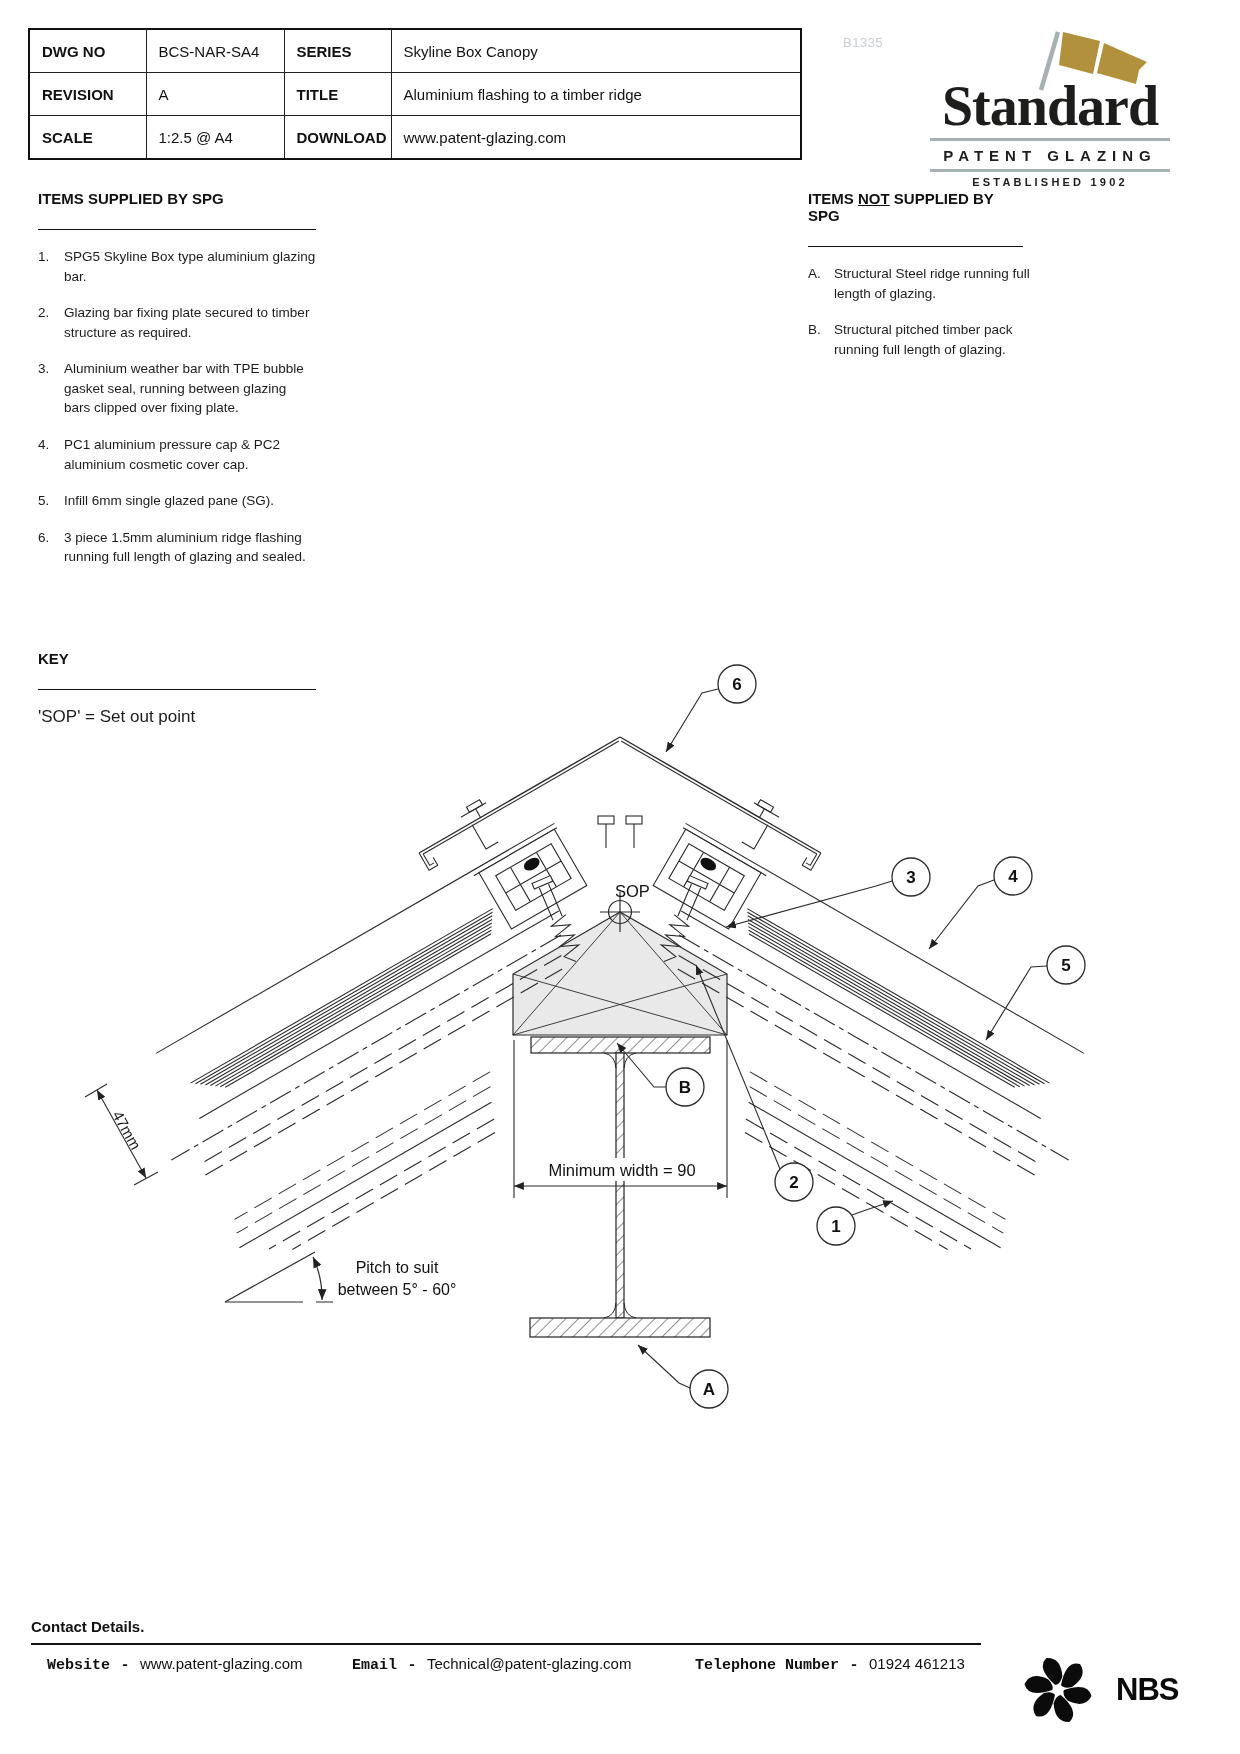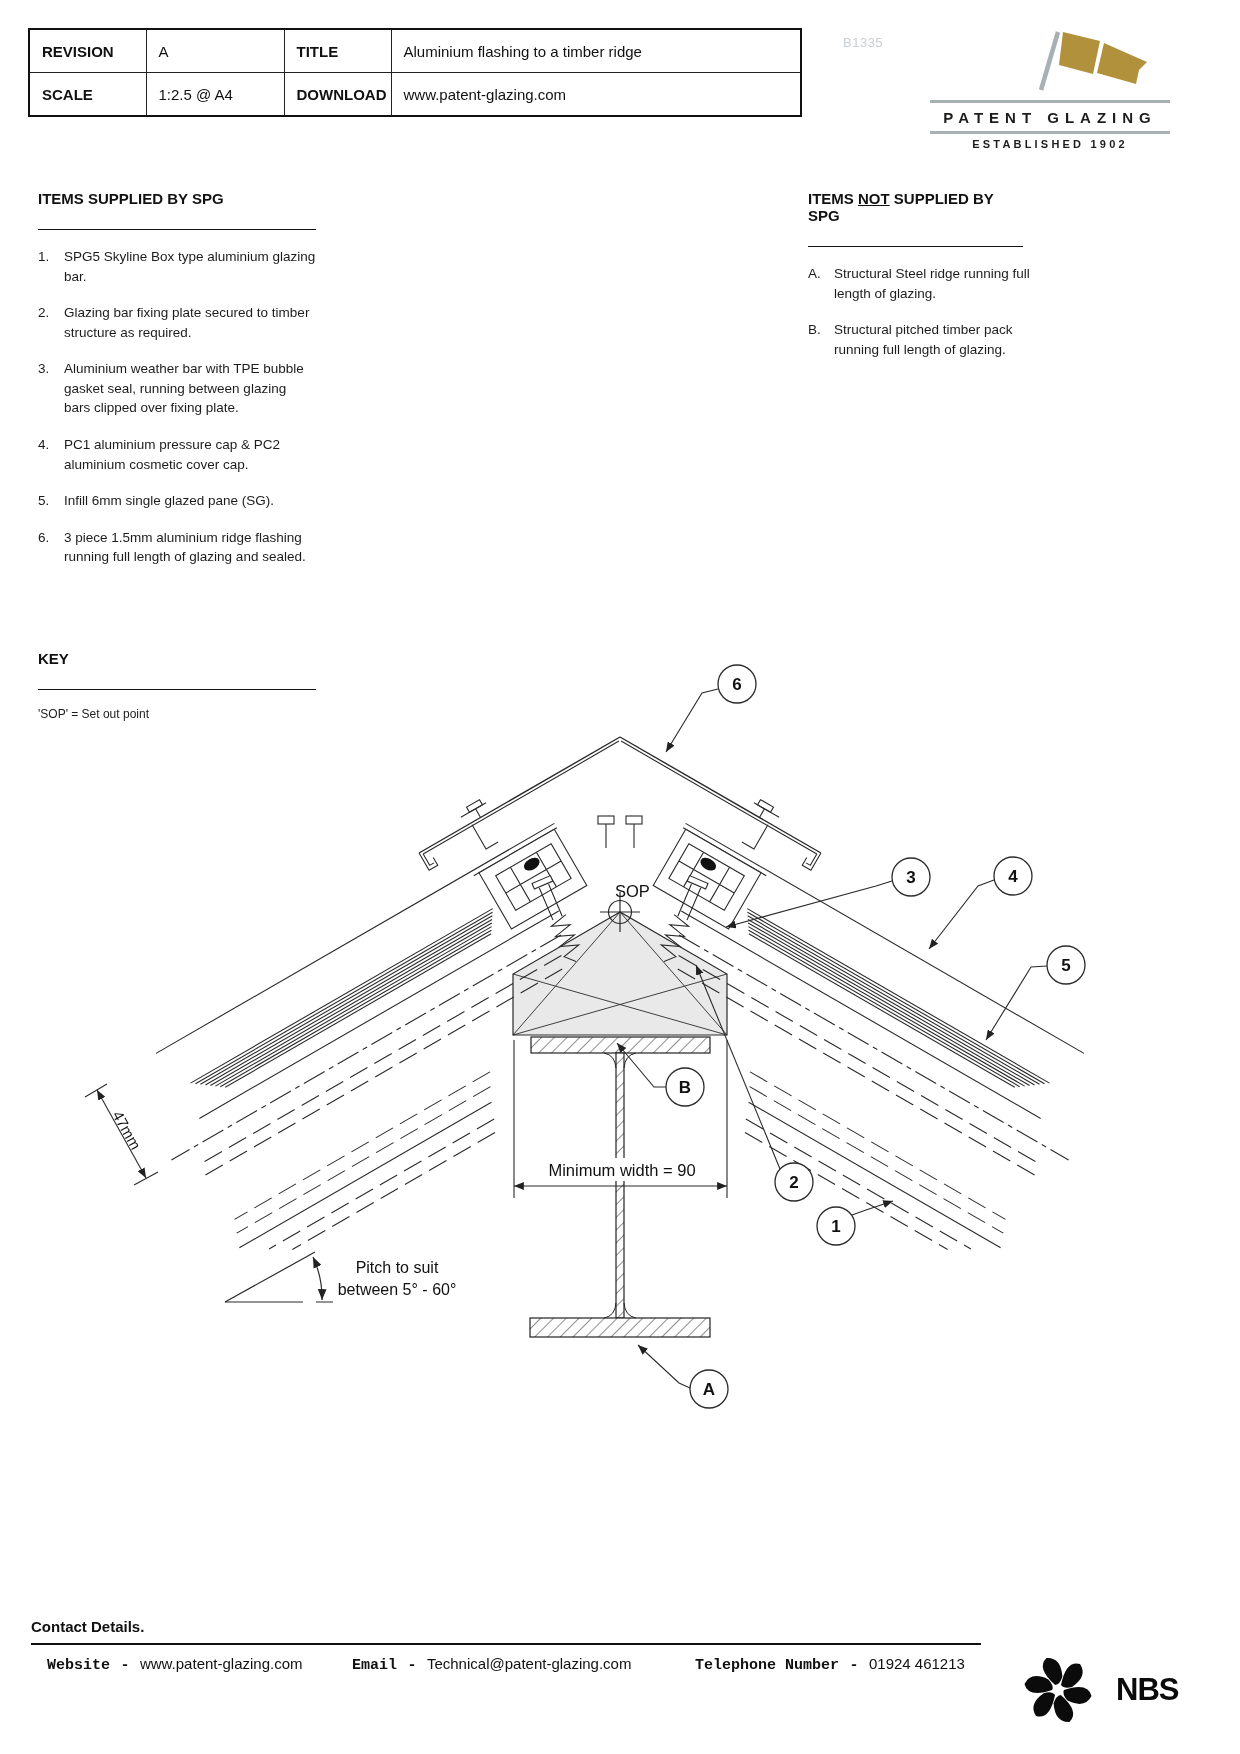--- a/index.html
+++ b/index.html
@@ -20,21 +20,21 @@
   .logo .sub{font-size:15px;font-weight:bold;letter-spacing:6px;color:#1d1d1b;padding:2px 0 1px 0;}
   .logo .est{font-size:11px;font-weight:bold;letter-spacing:3.2px;color:#1d1d1b;margin-top:4px;}
 
   
   .sect h2{font-size:15px;font-weight:bold;margin:0 0 17px 0;padding-bottom:22px;border-bottom:1.4px solid #111;color:#111;}
   .sect h2 .u{text-decoration:underline;}
   .itemlist{position:relative;}
   .item{position:relative;margin-bottom:17px;font-size:13.5px;line-height:1.45;color:#1c1c1c;}
   .item .mk{position:absolute;left:0;top:0;}
   .item .tx{display:block;padding-left:26px;}
-  .keynote{font-size:12px;margin-top:16px;color:#1c1c1c;}
+  .keynote{font-size:17px;margin-top:16px;color:#1c1c1c;}
 
   
   .footer-rule{height:1.6px;background:#111;}
   .f-label{font-weight:bold;font-size:15px;font-family:Liberation Mono, monospace;}
   .f-val{font-size:15px;}
   .contact{font-size:15px;font-weight:bold;}
   .nbs-text{font-weight:bold;font-size:31px;letter-spacing:-1px;color:#0b0b0b;}
 
   svg text{font-family:"Liberation Sans",sans-serif;}
 </style>
@@ -43,20 +43,26 @@
 
 <div class="abs" style="left:28px;top:28px;">
   <table class="tb">
     <colgroup>
         <col style="width:117px">
         <col style="width:138px">
         <col style="width:107px">
         <col style="width:410px">
       </colgroup>
     <tbody>
+        <tr>
+      <td class="lbl">DWG NO</td>
+      <td>BCS-NAR-SA4</td>
+      <td class="lbl">SERIES</td>
+      <td>Skyline Box Canopy</td>
+    </tr>
     <tr>
       <td class="lbl">REVISION</td>
       <td>A</td>
       <td class="lbl">TITLE</td>
       <td>Aluminium flashing to a timber ridge</td>
     </tr>
     <tr>
       <td class="lbl">SCALE</td>
       <td>1:2.5 @ A4</td>
       <td class="lbl">DOWNLOAD</td>
@@ -66,20 +72,21 @@
     </table>
 </div>
 <div class="abs watermark" style="left:843px;top:27px;">B1335</div>
 
 <div class="abs logo" style="left:930px;top:28px;">
   <svg width="240" height="64" viewBox="0 0 240 64">
     <line x1="128" y1="4" x2="111" y2="62" stroke="#a7b0b3" stroke-width="4.5"></line>
     <polygon points="133,4 170,13 163,46 129,37" fill="#b2913c"></polygon>
     <polygon points="174,15 217,34 209,42 206,56 167,45" fill="#b2913c"></polygon>
   </svg>
+  <div class="name" style="margin-top:-18px;">Standard</div>
   <div class="rule"></div>
   <div class="sub">PATENT GLAZING</div>
   <div class="rule"></div>
   <div class="est">ESTABLISHED 1902</div>
 </div>
 
 <div class="abs sect" style="left:38px;top:190px;width:278px;">
   <h2>ITEMS SUPPLIED BY SPG</h2>
   <div class="itemlist">
     <div class="item">

